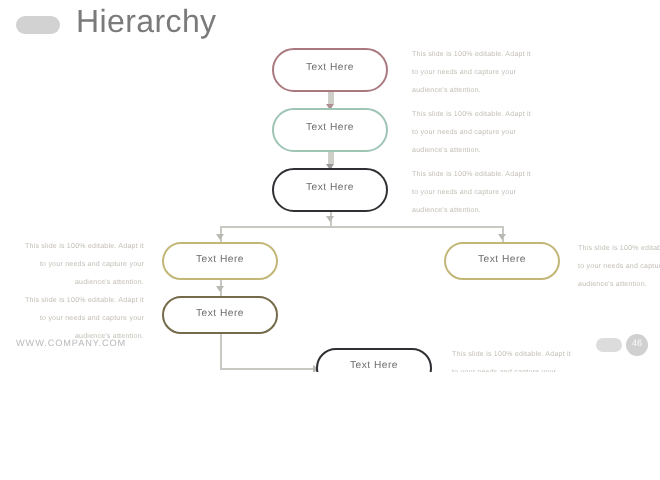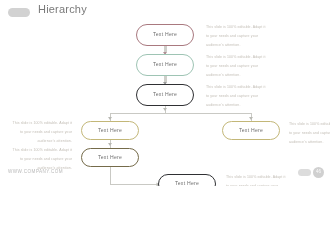--- a/index.html
+++ b/index.html
@@ -12,21 +12,21 @@
   .slide{position:absolute;inset:0;background:#fff;}
 
   
   .header{position:absolute;left:0;top:0;width:330px;height:24px;}
   .hdr-pill{
     position:absolute;left:8px;top:8px;width:22px;height:9px;
     border-radius:5px;background:#d2d2d2;
   }
   .hdr-title{
     position:absolute;left:38px;top:3px;
-    font-size:11px;color:#7a7a7a;letter-spacing:.2px;
+    font-size:16px;color:#7a7a7a;letter-spacing:.2px;
     font-weight:400;white-space:nowrap;
   }
 
   
   .canvas{position:absolute;left:0;top:24px;width:330px;height:138px;}
 
   
   .line{position:absolute;background:#c9c9c4;}
   .vline{width:1px;}
   .hline{height:1px;}

